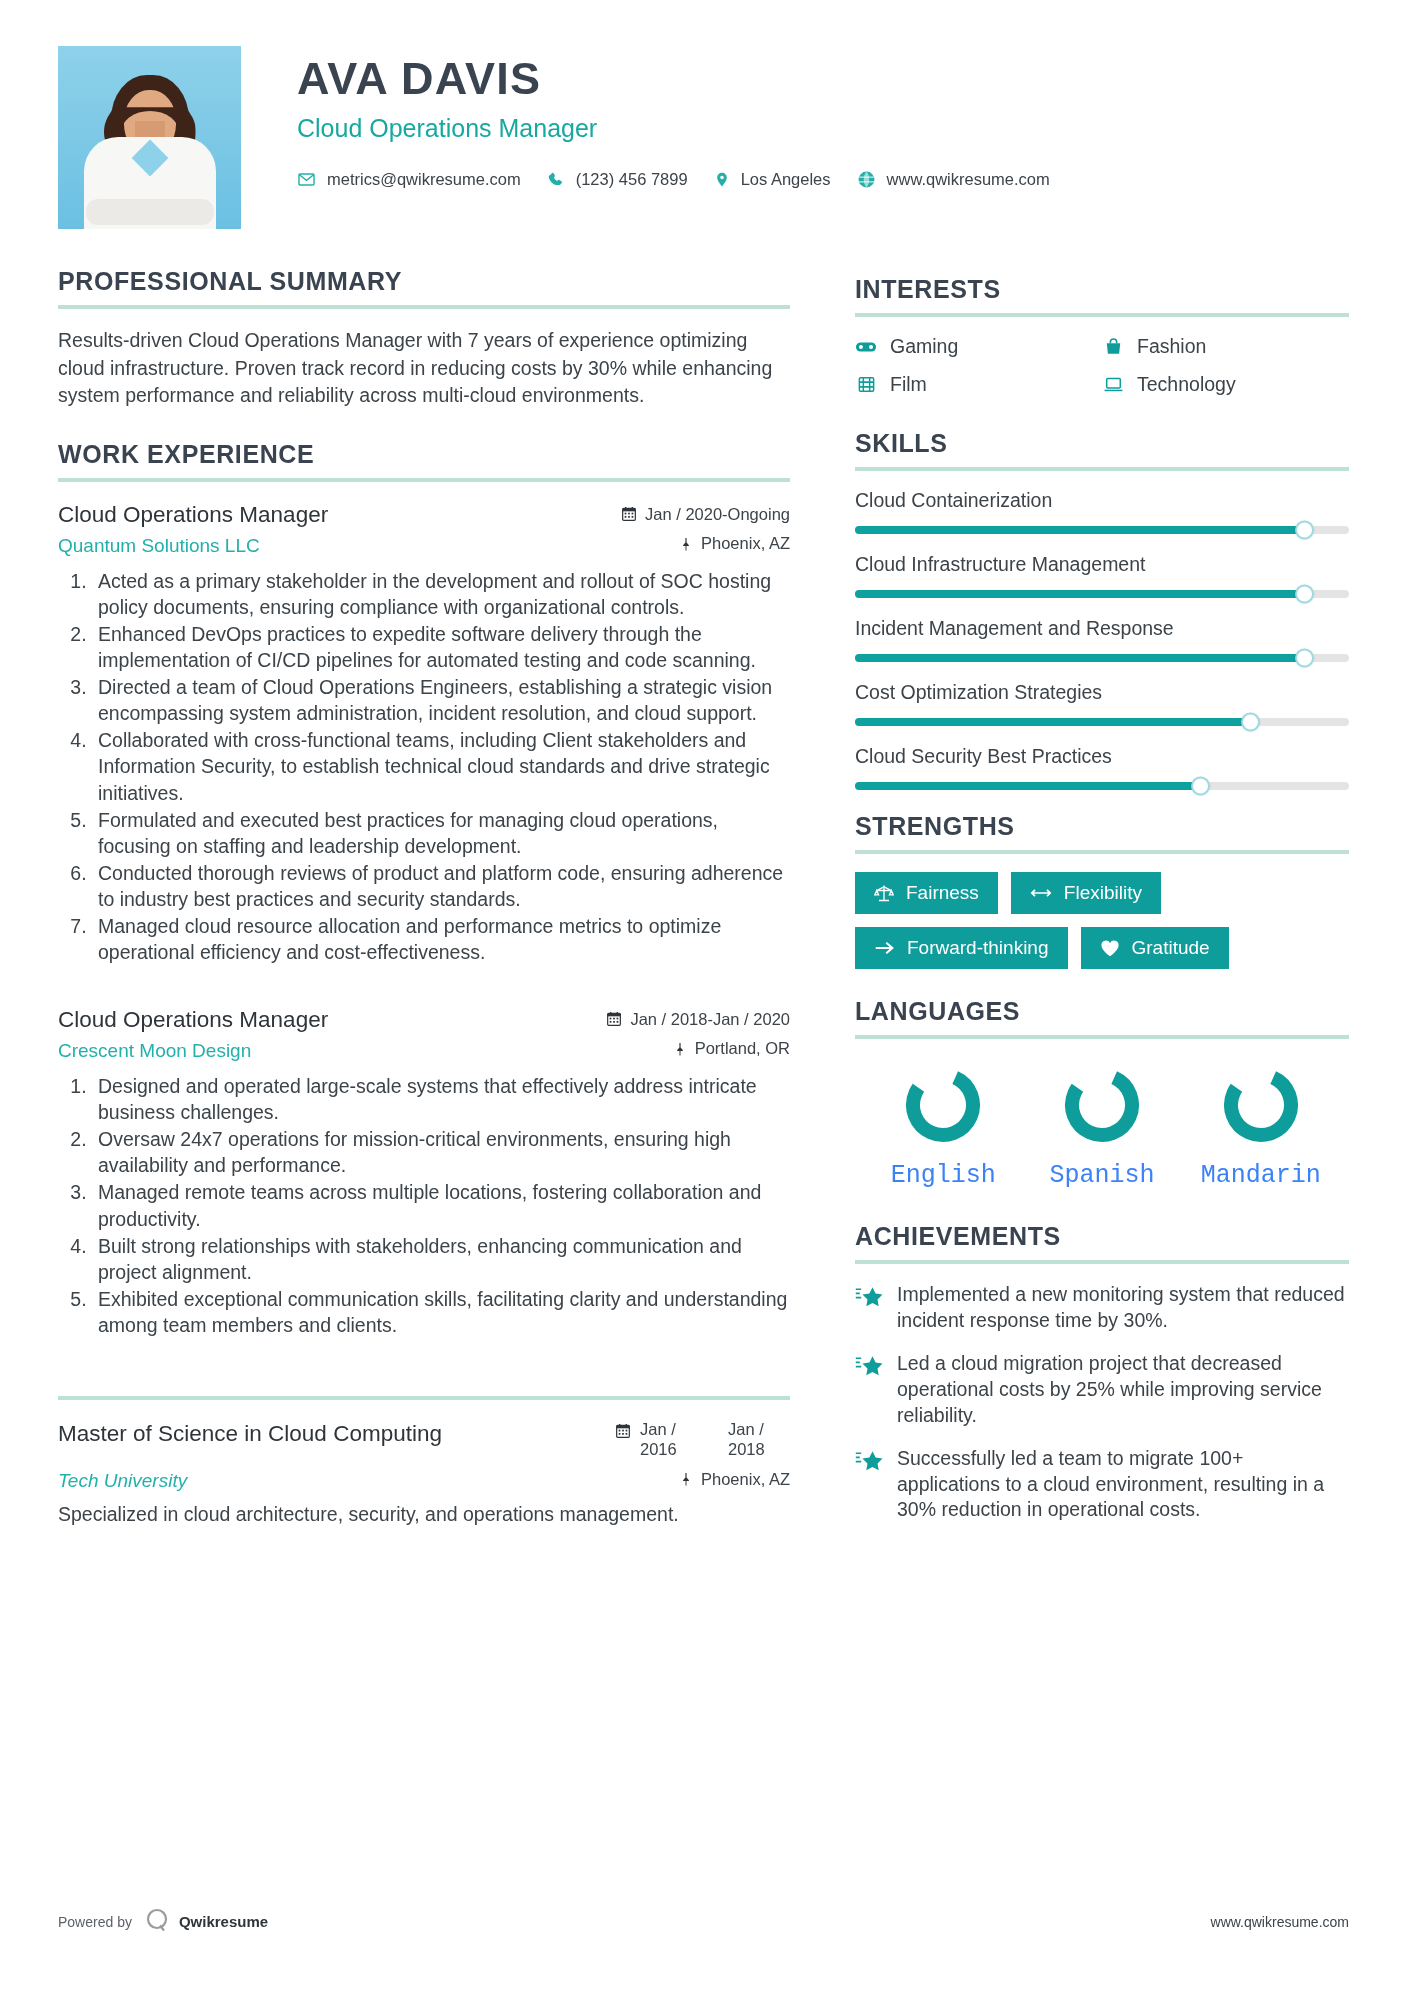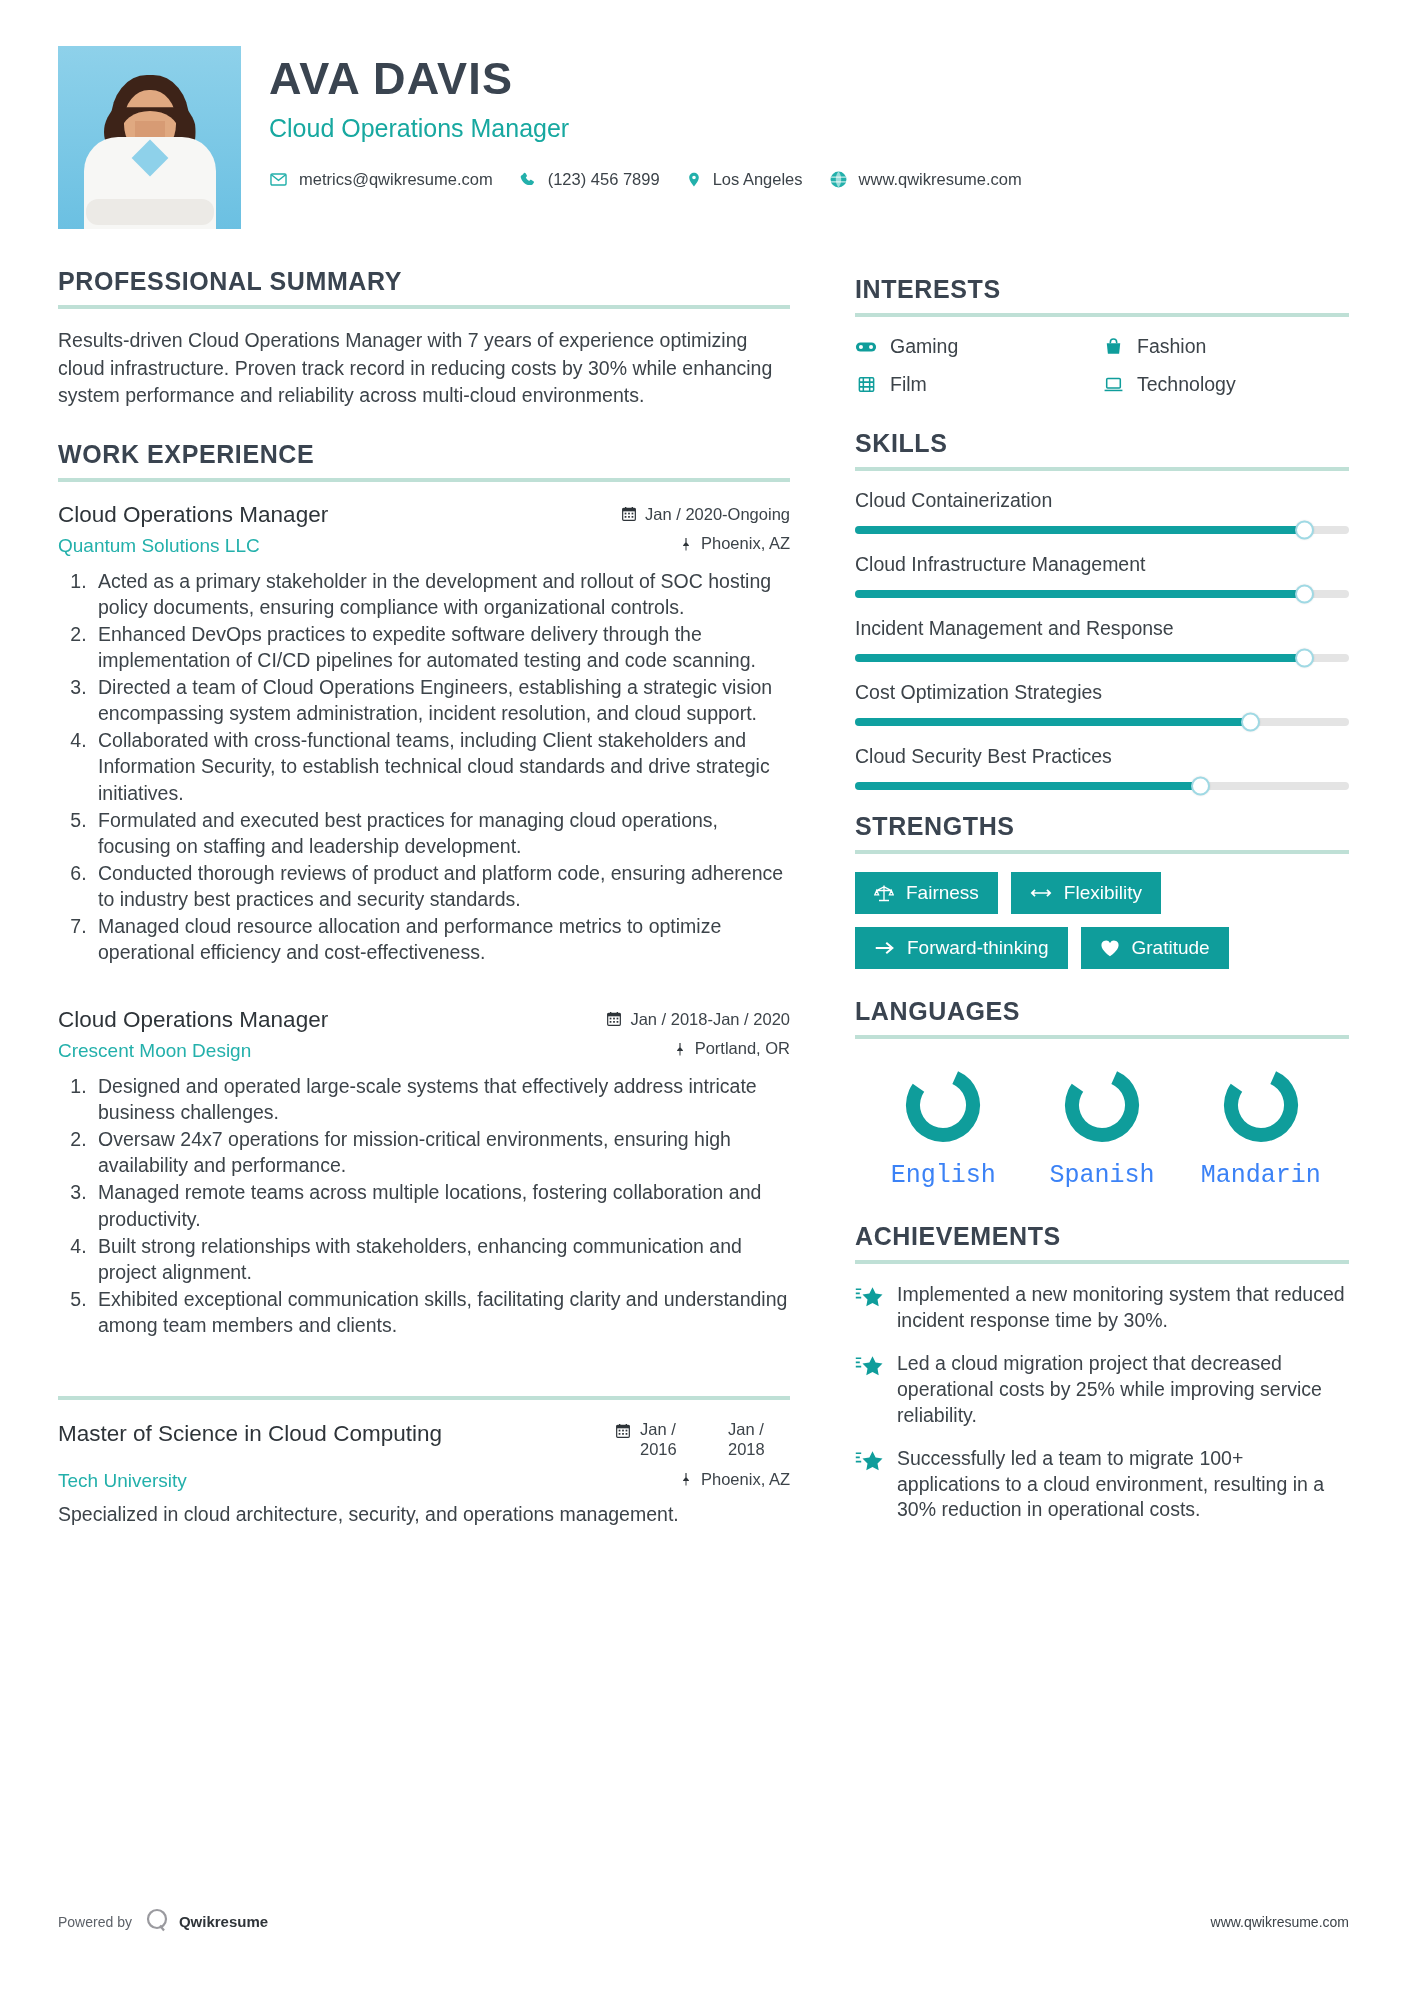--- a/index.html
+++ b/index.html
@@ -57,21 +57,21 @@
   }
   .photo .collar {
     position:absolute; left:50%; bottom:58px; transform:translateX(-50%) rotate(45deg);
     width:26px; height:26px; background:#8ed1ea;
   }
   .photo .arms {
     position:absolute; left:50%; bottom:4px; transform:translateX(-50%);
     width:128px; height:26px; background:#eceae6; border-radius:12px;
   }
 
-  .head-main { flex: 1 1 auto; padding-left: 28px; padding-top: 10px; }
+  .head-main { flex: 1 1 auto; padding-left: 56px; padding-top: 10px; }
   .name {
     font-size: 45px;
     font-weight: 700;
     letter-spacing: 1.2px;
     color: #3a4450;
     line-height: 1.0;
   }
   .job-title {
     font-size: 25px;
     color: #17a8a0;
@@ -133,21 +133,21 @@
   }
 
   
   .edu-top { display: flex; justify-content: space-between; align-items: flex-start; }
   .edu-degree { font-size: 22.5px; color: #2e3439; max-width: 420px; line-height: 1.2; }
   .edu-dates { display: flex; align-items: flex-start; font-size: 16.5px; color: #3c4349; }
   .edu-dates .mi { margin-right: 9px; margin-top: 3px; }
   .edu-date-box { width: 62px; line-height: 1.2; }
   .edu-date-box.second { margin-left: 26px; }
   .edu-sub { display: flex; justify-content: space-between; align-items: baseline; margin-top: 10px; }
-  .edu-school { font-size: 19px; color: #23b0ab; }
+  .edu-school { font-size: 19px; color: #23b0ab; font-style: italic; }
   .edu-desc { font-size: 19.5px; line-height: 1.4; color: #3c4349; margin-top: 9px; }
 
   
   .skill { margin-bottom: 19px; }
   .skill-name { font-size: 19.5px; color: #3c4349; margin-bottom: 14px; }
   .skill-track {
     position: relative;
     height: 8px;
     background: #e4e4e4;
     border-radius: 4px;

